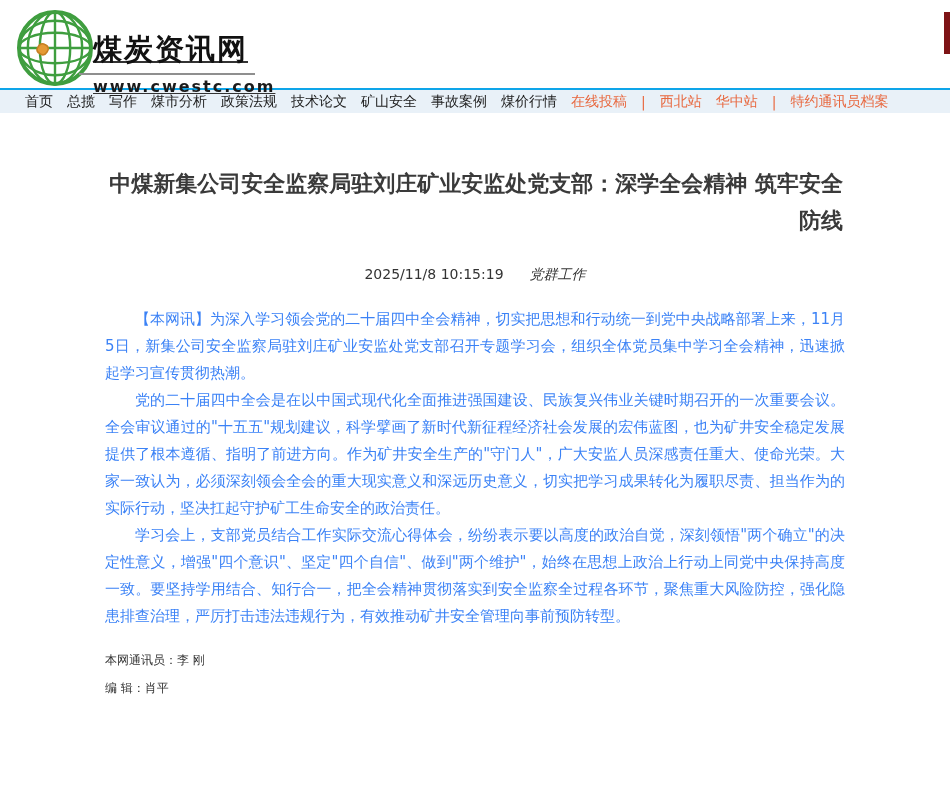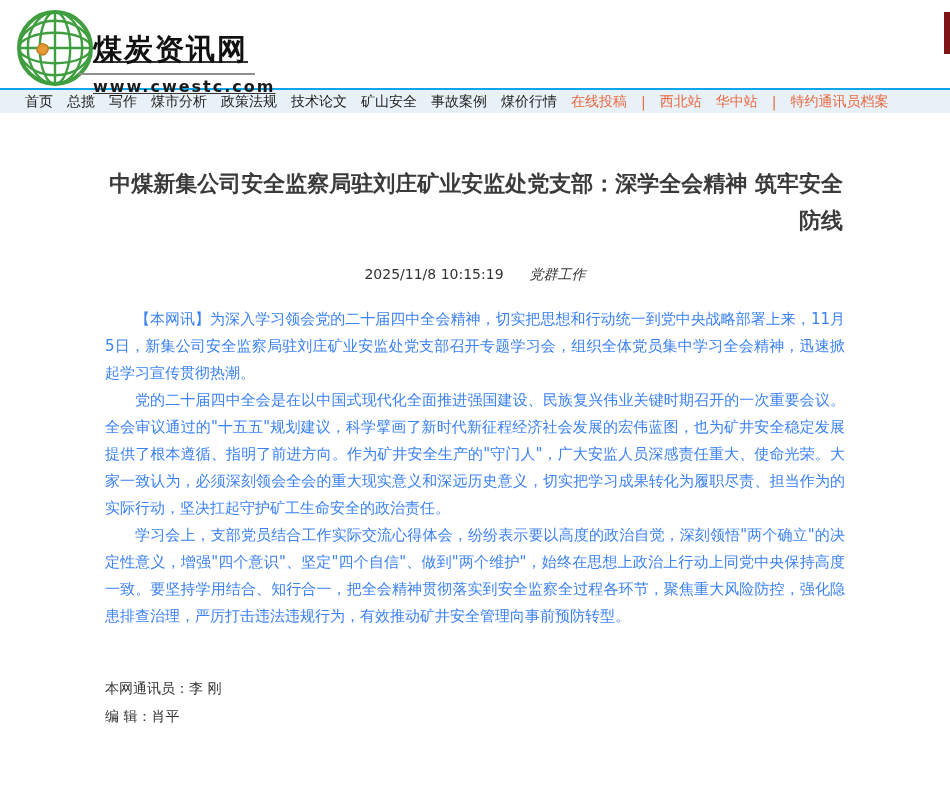--- a/index.html
+++ b/index.html
@@ -33,21 +33,21 @@
   .nav-item.sep{cursor:default;margin-right:14px;}
 
   
   .content{width:740px;margin:0 auto;}
   .article-title{font-size:22px;font-weight:bold;line-height:37px;text-align:right;
                  color:#3a3a3a;margin:52px 2px 0 2px;}
   .meta{text-align:center;font-size:14px;color:#333;margin-top:27px;}
   .meta .category{margin-left:26px;cursor:pointer;font-style:italic;}
   .body-text{margin-top:22px;font-size:15px;line-height:27px;color:#3b82f6;text-align:justify;}
   .body-text p{margin:0;text-indent:2em;}
-  .byline{margin-top:44px;font-size:14px;line-height:28px;color:#333;}
+  .byline{margin-top:16px;font-size:12px;line-height:28px;color:#333;}
 </style>
 </head>
 <body>
 
 <div class="page">
   <div class="top-hairline"></div>
 
   <div class="header">
     <div class="logo">
       <span class="globe">

